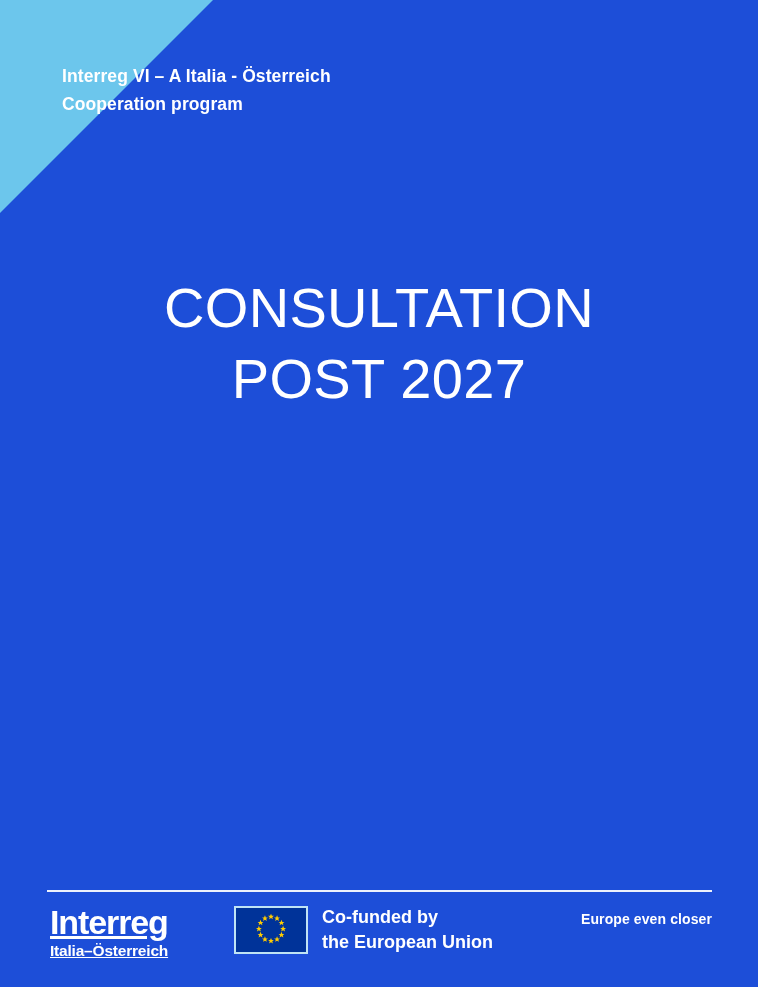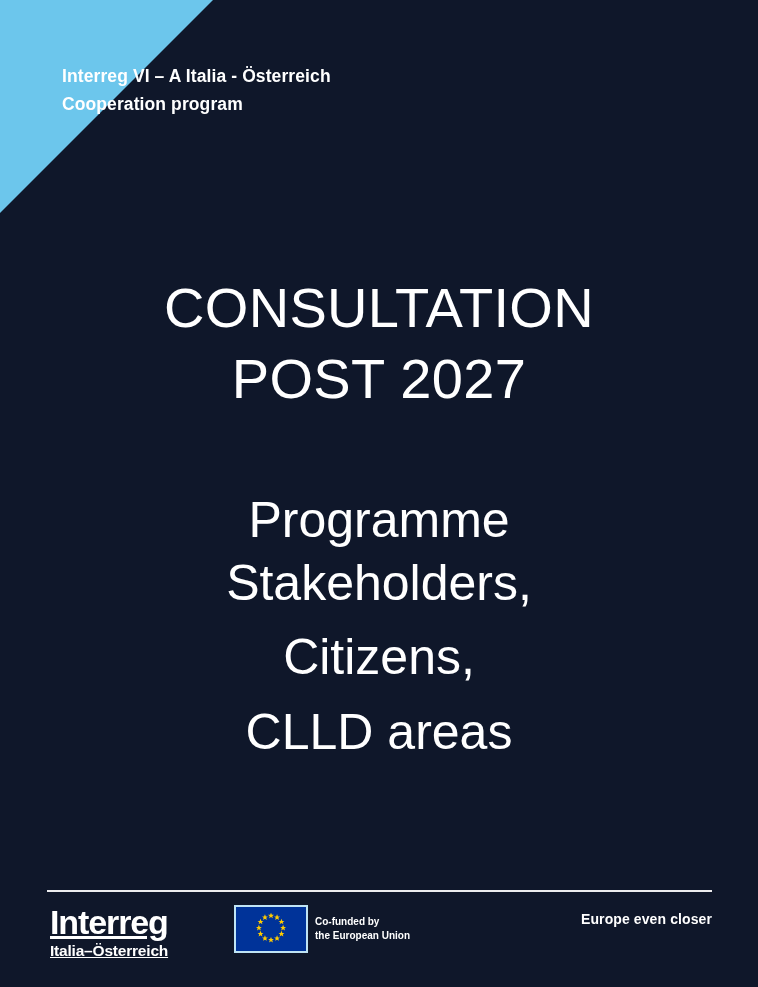--- a/index.html
+++ b/index.html
@@ -10,21 +10,21 @@
   }
   body {
     font-family: "Liberation Sans", sans-serif;
   }
 
   .cover {
     position: relative;
     width: 758px;
     height: 987px;
     overflow: hidden;
-    background: #0f172a;
+    background: #1d4ed8;
     color: #ffffff;
   }
 
   
   .corner-wedge {
     position: absolute;
     top: 0;
     left: 0;
     width: 213px;
     height: 213px;
@@ -142,22 +142,22 @@
     border: 2px solid #bfe4f5;
     box-sizing: border-box;
     flex: none;
   }
   .eu-flag svg {
     display: block;
     width: 100%;
     height: 100%;
   }
   .eu-caption {
-    margin-left: 7px;
-    font-size: 10px;
+    margin-left: 14px;
+    font-size: 18px;
     font-weight: bold;
     line-height: 1.38;
     white-space: pre-line;
   }
 
   
   .tagline {
     position: absolute;
     right: 0;
     top: 11px;
@@ -173,25 +173,20 @@
 <div class="cover">
 
   <div class="corner-wedge"></div>
 
   <div class="program-header">Interreg VI – A Italia - Österreich
 Cooperation program</div>
 
   <h1 class="main-title">CONSULTATION
 POST 2027</h1>
 
-  <div class="subtitle-block">
-    <p class="subtitle-line audience">Programme Stakeholders,</p>
-    <p class="subtitle-line">Citizens,</p>
-    <p class="subtitle-line">CLLD areas</p>
-  </div>
 
   <div class="footer-rule"></div>
 
   <div class="footer">
 
     <div class="interreg-logo">
       <span class="interreg-wordmark">Interreg</span>
       <span class="interreg-subbrand">Italia–Österreich</span>
     </div>
 

